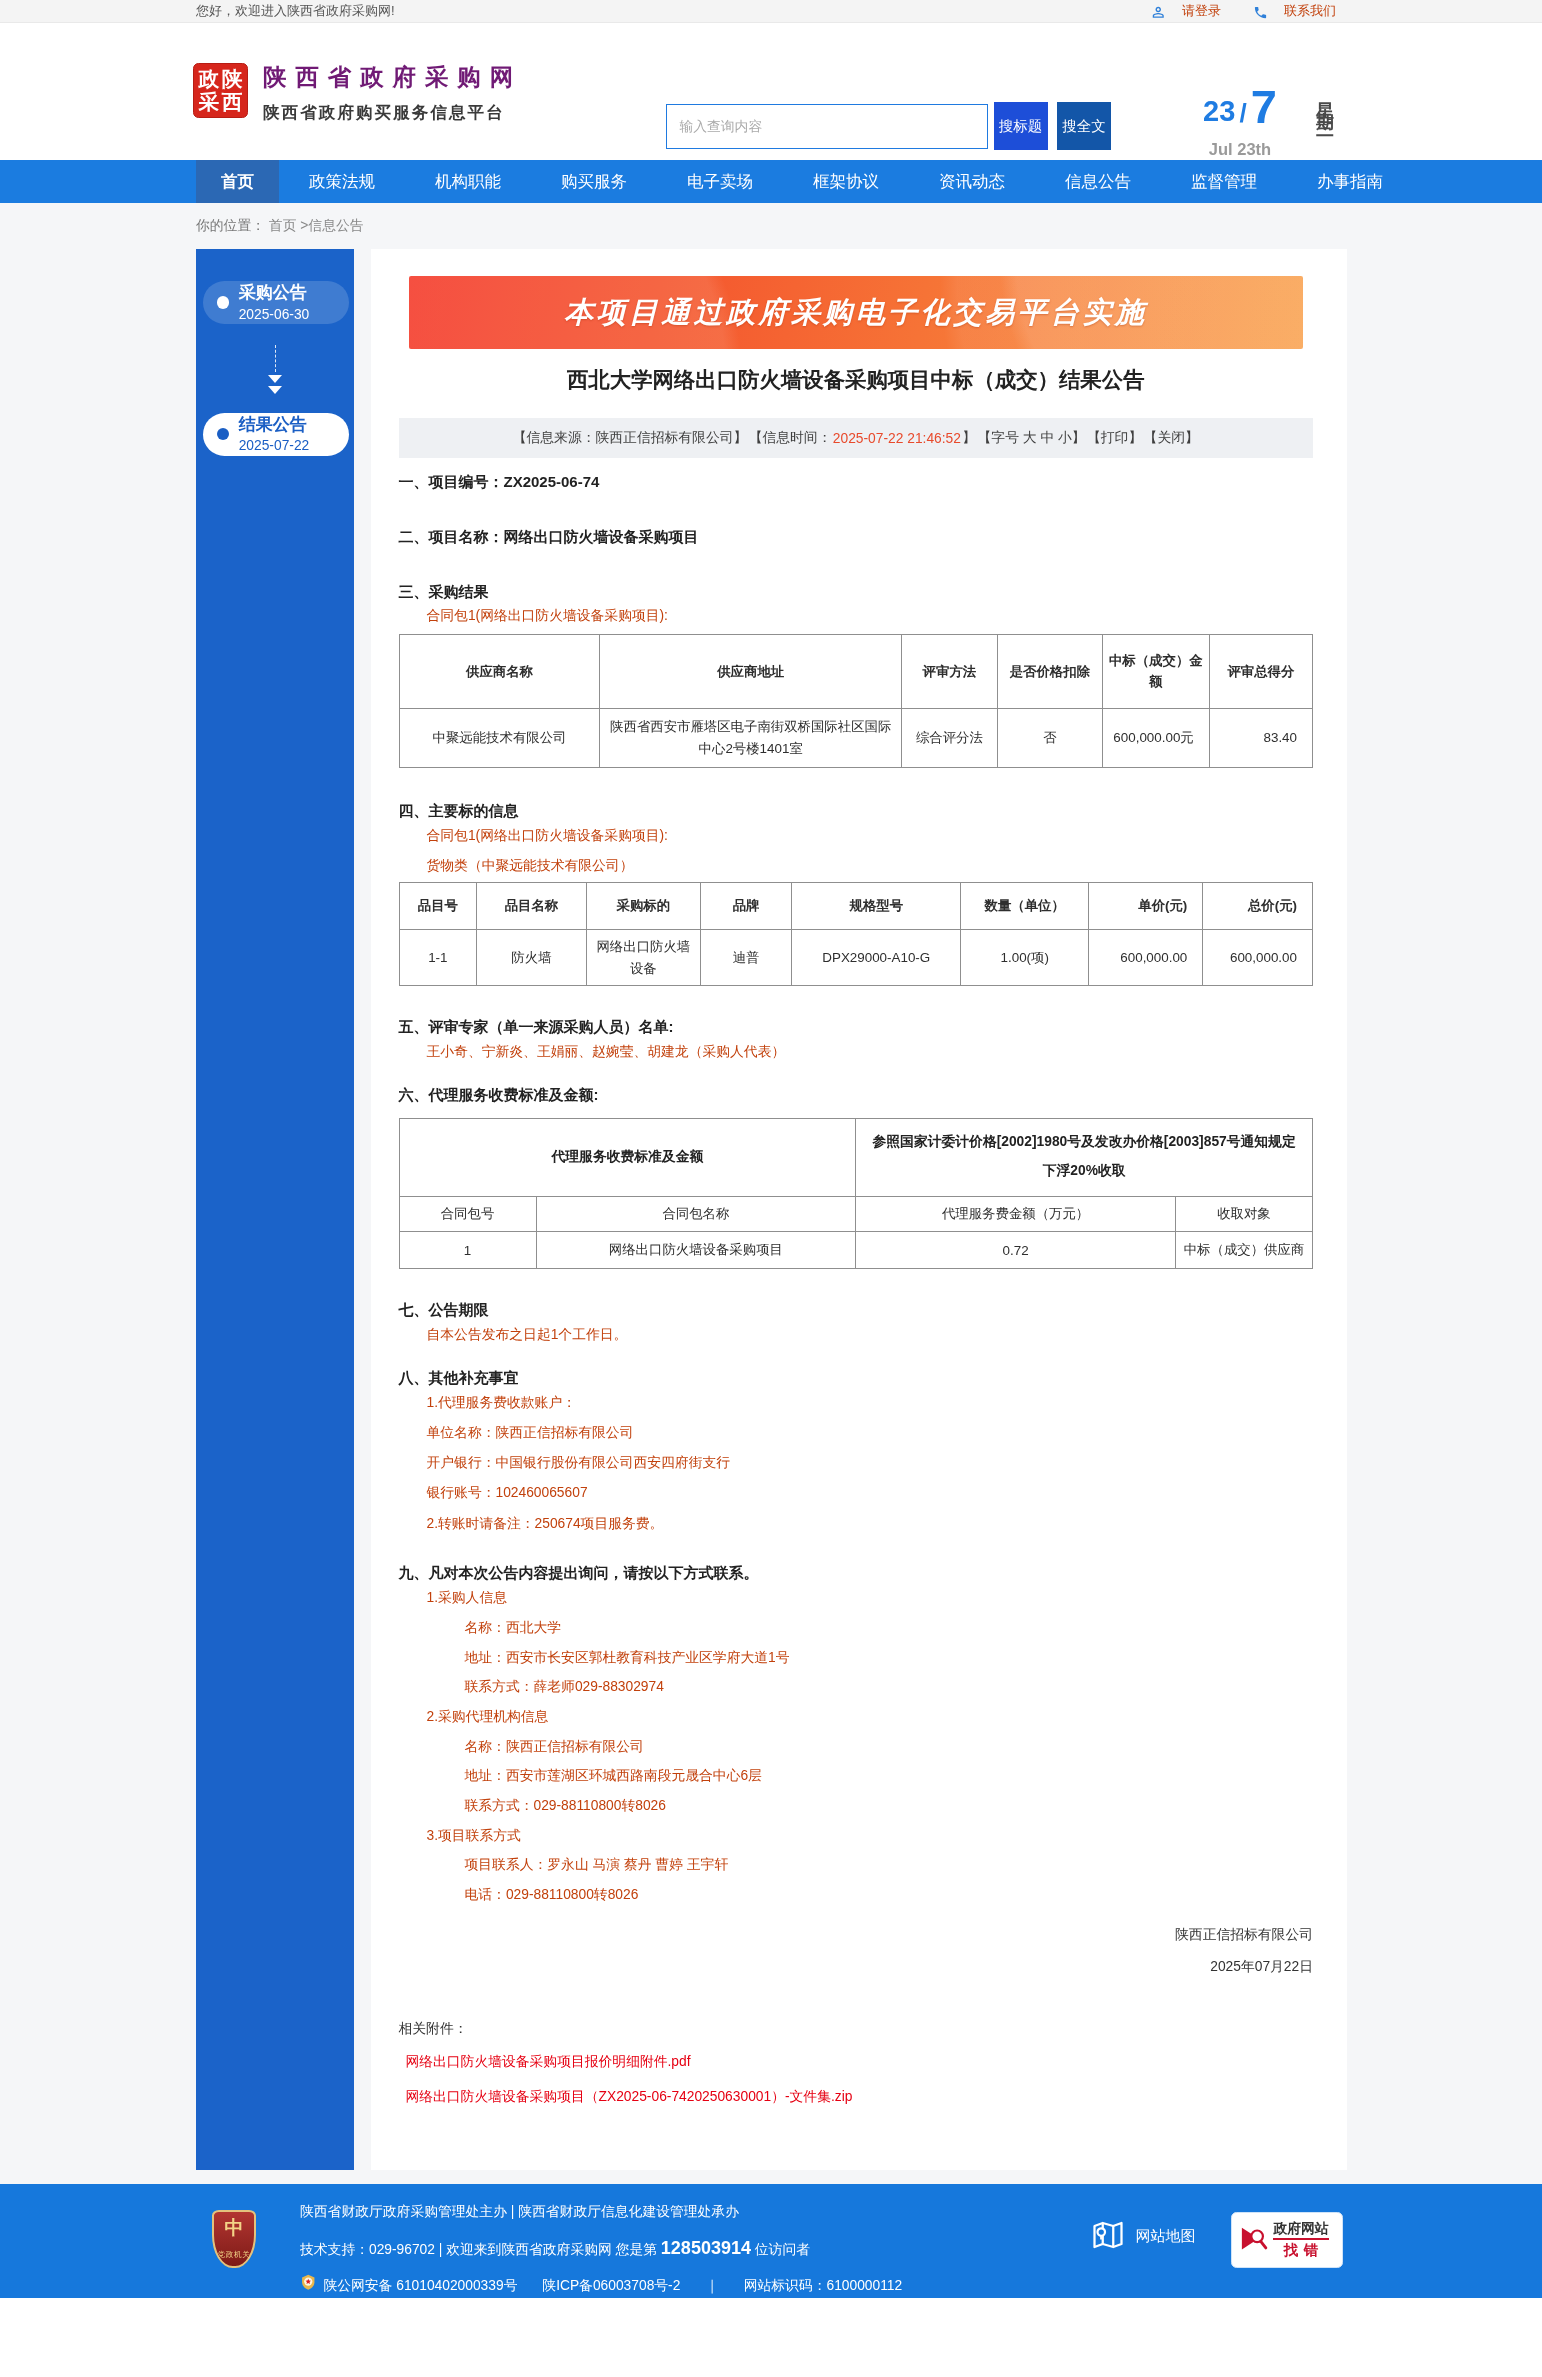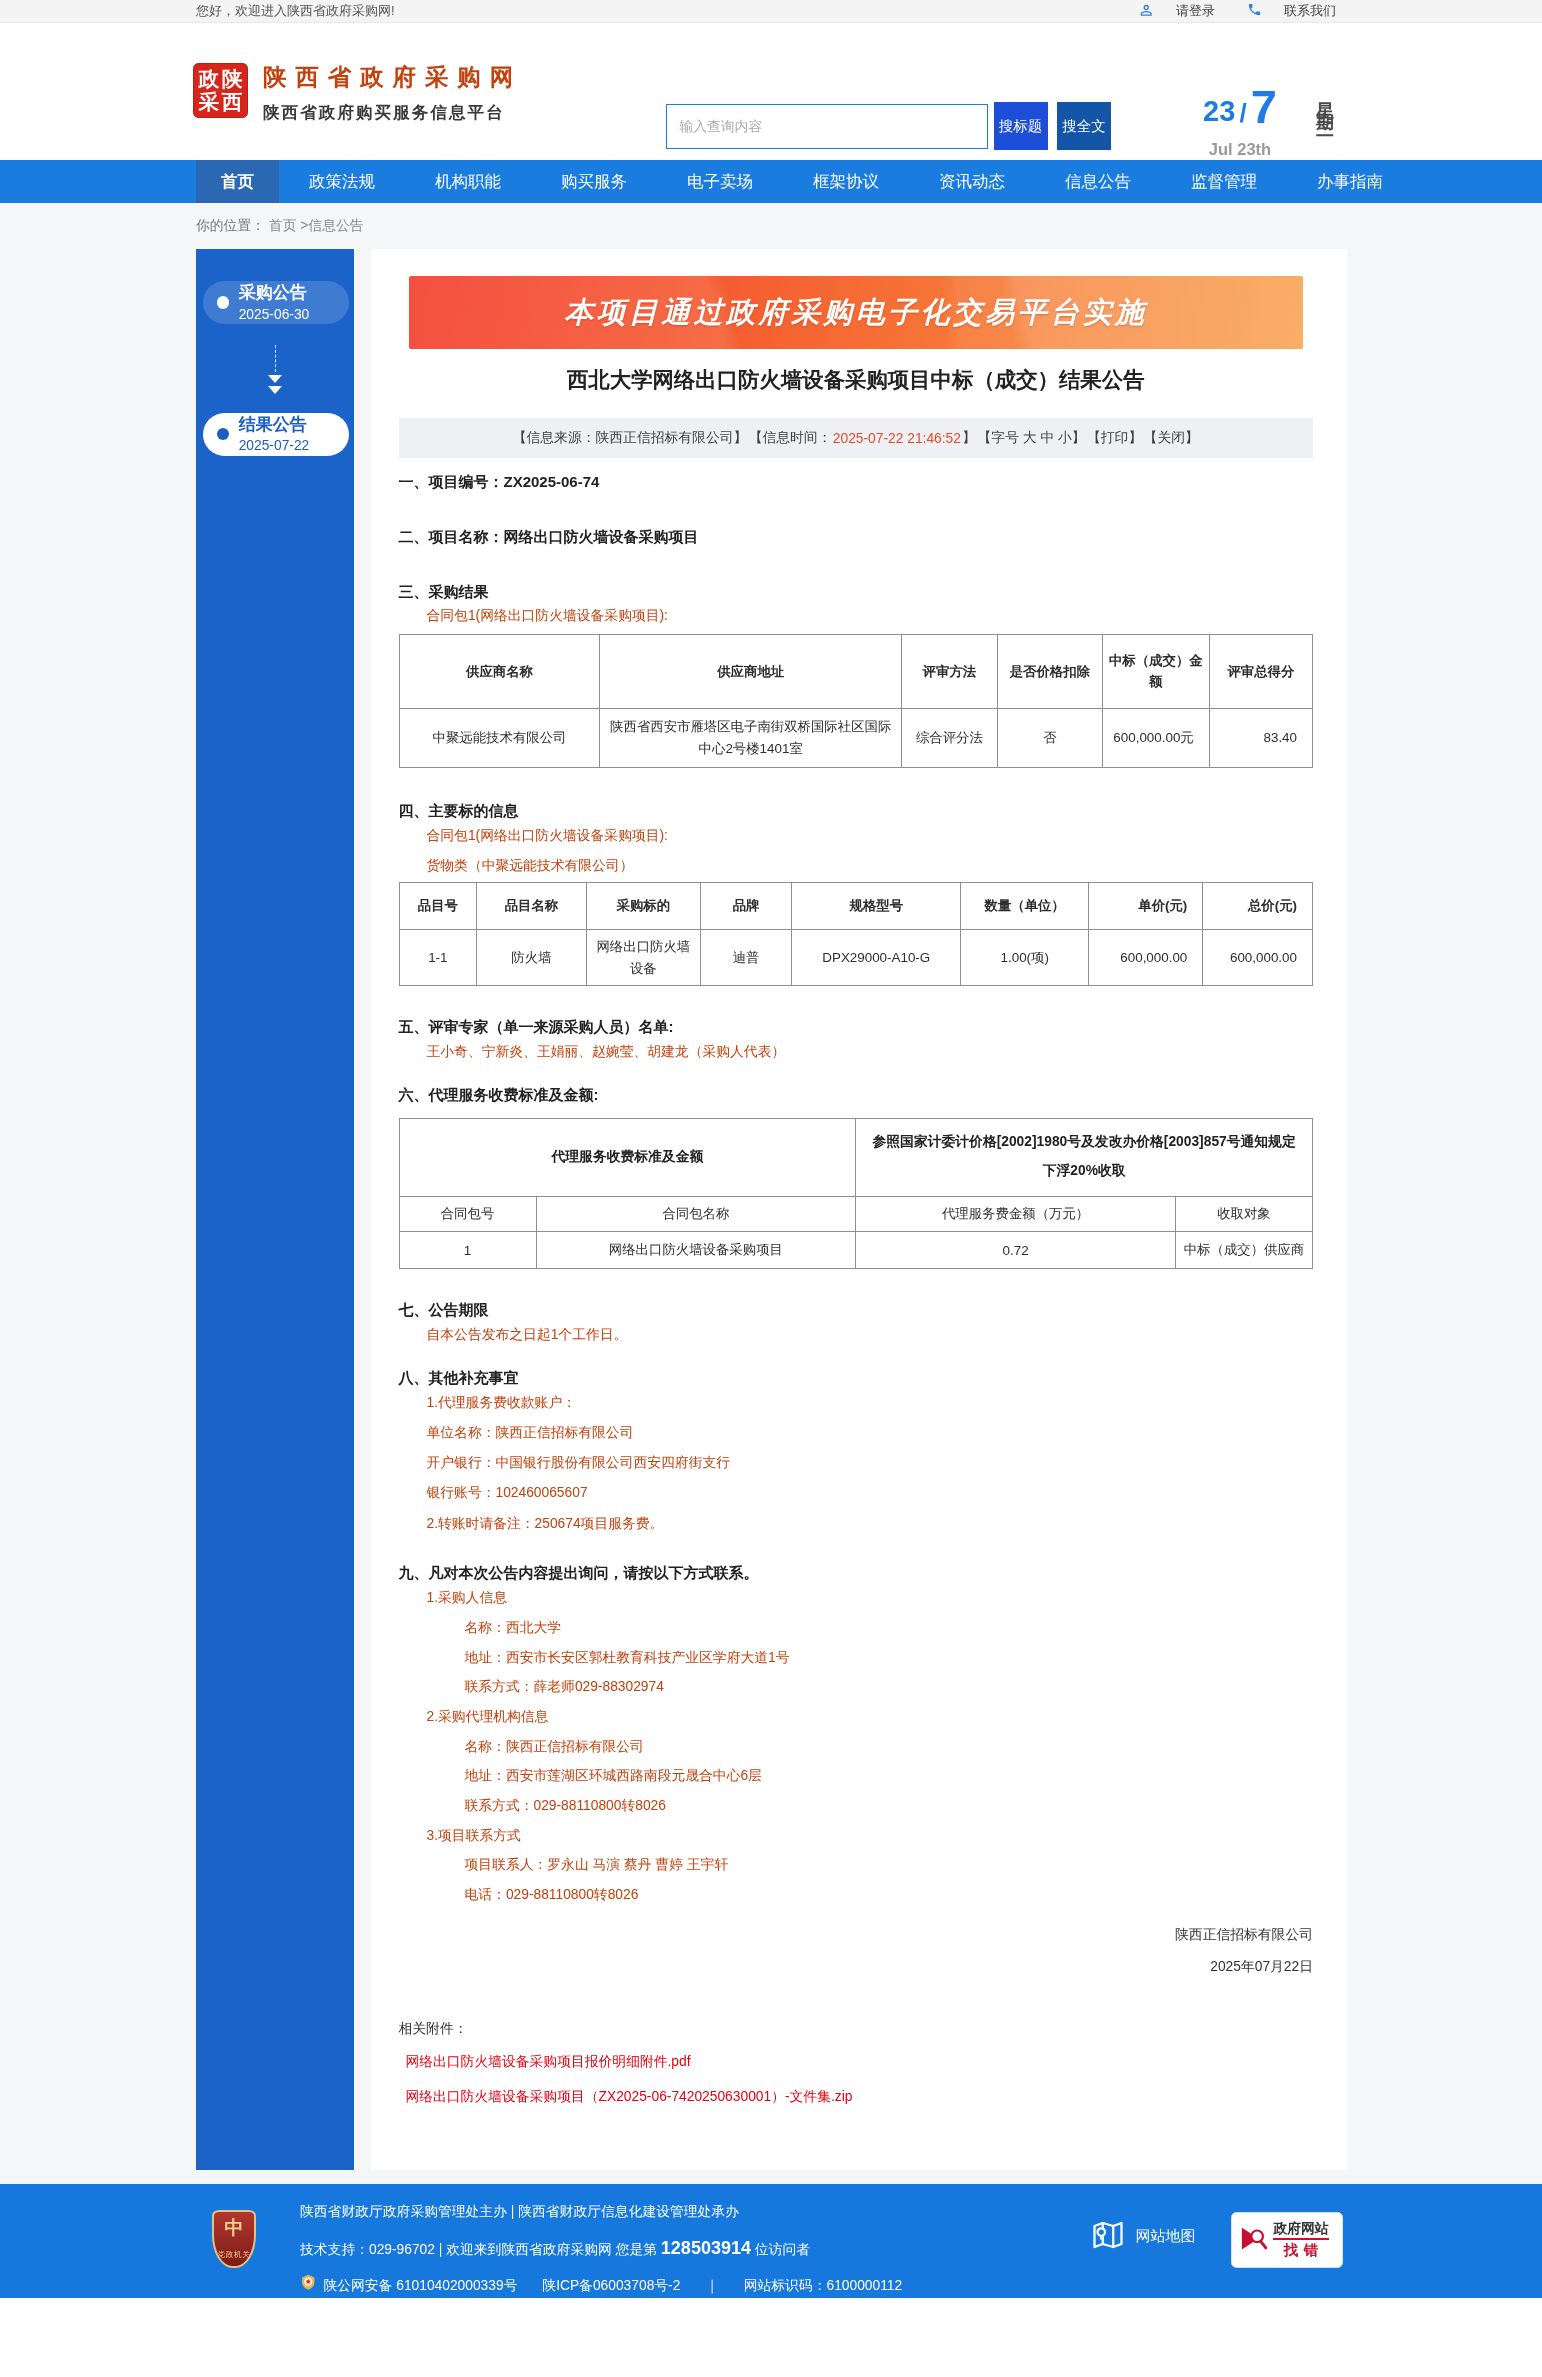--- a/index.html
+++ b/index.html
@@ -1,28 +1,28 @@
 <!DOCTYPE html>
 <html style="font-size:11px"><head>
 <meta charset="utf-8">
 <style>
   html,body{margin:0;padding:0;background:#fff;}
   body{width:1543px;font-family:"Liberation Sans","DejaVu Sans",sans-serif;color:#333;}
   a{text-decoration:none;color:inherit;cursor:pointer;}
   
   .topbar{height:23.4px;background:#f4f4f4;border-bottom:0.7px solid #e9e9e9;display:flex;align-items:center;justify-content:space-between;padding:0 207px 0 196px;box-sizing:border-box;font-size:13px;color:#555;}
   .topbar-right{display:flex;align-items:center;gap:32px;}
-  .topbar-right .tlink{display:flex;align-items:flex-start;gap:22px;color:#404040;}
+  .topbar-right .tlink{display:flex;align-items:flex-end;gap:16px;color:#c2410c;}
   .topbar-right svg{display:block;}
   
   .header{height:137px;position:relative;background:#fff;}
   .logo{position:absolute;left:193px;top:40px;width:55px;height:55px;background:#d6261c;border-radius:5.5px;display:grid;grid-template-columns:1fr 1fr;grid-template-rows:1fr 1fr;box-sizing:border-box;padding:3.4px;border:1.4px solid #b71d14;}
   .logo span{display:flex;align-items:center;justify-content:center;color:#fff;font-weight:bold;font-size:20.7px;line-height:1;}
   .titles{position:absolute;left:263px;top:38px;}
-  .site-title{font-size:23.4px;font-weight:bold;color:#c2410c;letter-spacing:9px;white-space:nowrap;}
+  .site-title{font-size:23.4px;font-weight:bold;color:#701a75;letter-spacing:9px;white-space:nowrap;}
   .site-subtitle{font-size:16.5px;font-weight:bold;color:#3a3a3a;letter-spacing:2.1px;margin-top:8.3px;white-space:nowrap;}
   .search{position:absolute;left:666px;top:79px;display:flex;align-items:center;}
   .search input{width:322px;height:45px;box-sizing:border-box;border:1.4px solid #1f7ae0;padding:0 12.4px;font-size:13.8px;color:#ef4444;outline:none;font-family:inherit;}
   .search input::placeholder{color:#a9a9a9;}
   .search .btn{height:48px;width:54px;border:none;color:#fff;font-size:14.5px;font-family:inherit;cursor:pointer;padding:0;}
   .btn-title{background:#1d4ed8;margin-left:5.5px;}
   .btn-full{background:#1356a8;margin-left:9.6px;}
   .datebox{position:absolute;left:1195px;top:63px;color:#1f7ce2;width:90px;text-align:center;}
   .datebox .big-line{display:flex;align-items:flex-end;justify-content:center;gap:4.1px;}
   .datebox .day{font-size:29px;font-weight:bold;line-height:1;padding-bottom:2.8px;}

